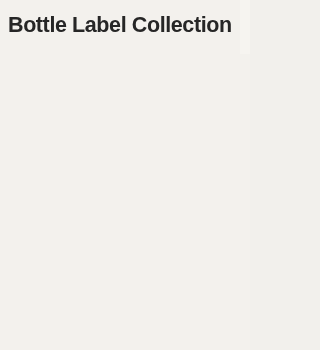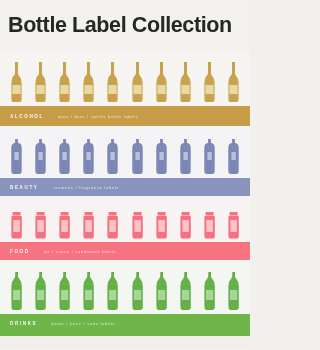--- a/index.html
+++ b/index.html
@@ -13,21 +13,20 @@
     background: #f2f0ec;
     font-family: "Liberation Sans", sans-serif;
   }
   .cover {
     position: relative;
     width: 250px;
     height: 350px;
     background: #f3f1ed;
     box-sizing: border-box;
     display: flex;
-    flex-direction: column;
   }
   
   .title-area {
     height: 52px;
     display: flex;
     align-items: center;
     padding: 0 8px;
     box-sizing: border-box;
     background: #f3f1ed;
   }

